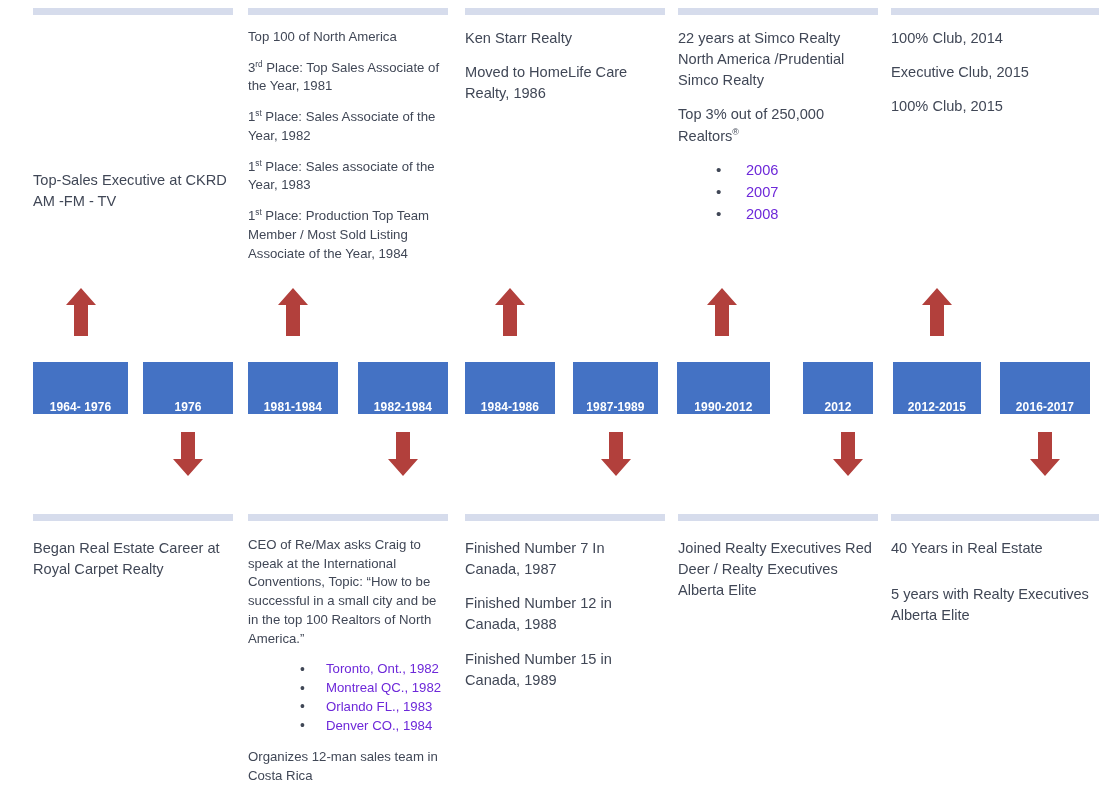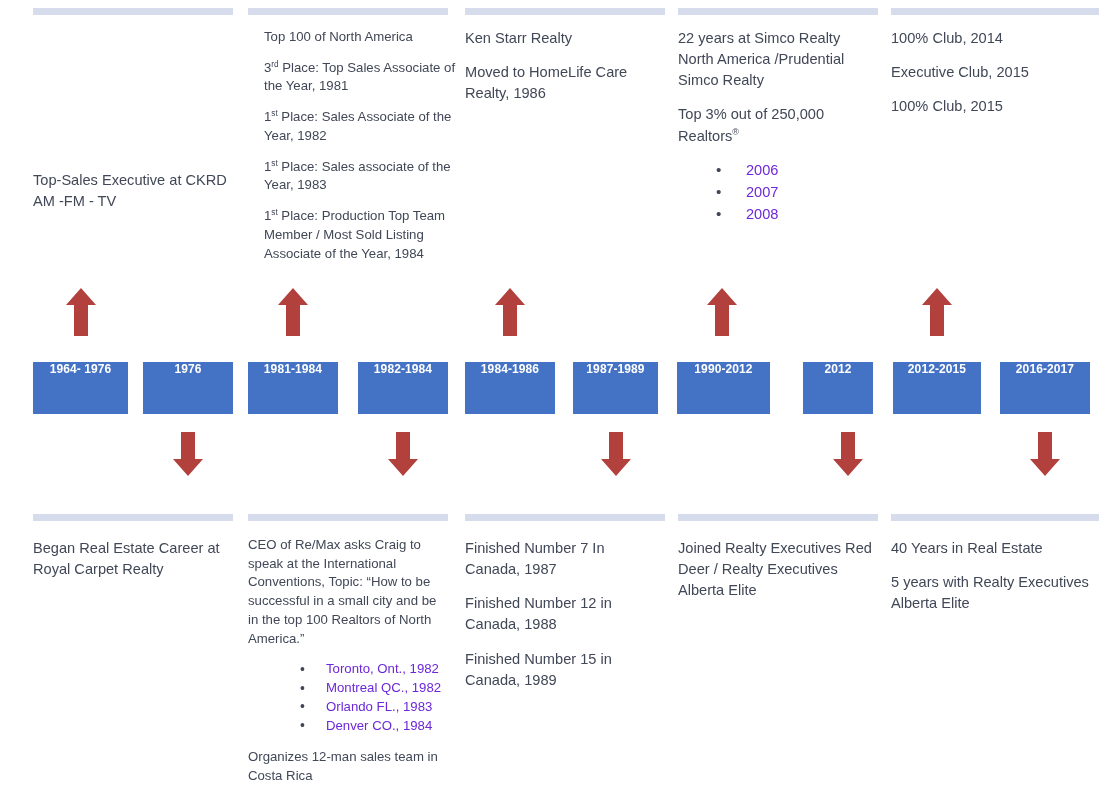--- a/index.html
+++ b/index.html
@@ -68,21 +68,21 @@
 
   
   .yearbox {
     position: absolute;
     background: #4472c4;
     color: #ffffff;
     font-weight: bold;
     font-size: 12px;
     letter-spacing: 0.1px;
     display: flex;
-    align-items: flex-start;
+    align-items: flex-end;
     justify-content: center;
     text-align: center;
     white-space: nowrap;
     top: 362px;
     height: 52px;
   }
 
   
   .arrow { position: absolute; }
   .arrow svg { display: block; }
@@ -95,21 +95,21 @@
   <div class="bar" style="left:33px;  top:8px; width:200px;"></div>
   <div class="bar" style="left:248px; top:8px; width:200px;"></div>
   <div class="bar" style="left:465px; top:8px; width:200px;"></div>
   <div class="bar" style="left:678px; top:8px; width:200px;"></div>
   <div class="bar" style="left:891px; top:8px; width:208px;"></div>
 
   <div class="col top" style="left:33px; top:170px; width:195px;justify-content:flex-end;">
     <p class="para">Top-Sales Executive at CKRD AM -FM - TV</p>
   </div>
 
-  <div class="col top" style="left:264px; top:28px; width:196px;">
+  <div class="col top" style="left:248px; top:28px; width:196px;">
     <p class="para small">Top 100 of North America</p>
     <p class="para small"><span>3</span><sup>rd</sup><span> Place: Top Sales Associate of the Year, 1981</span></p>
     <p class="para small"><span>1</span><sup>st</sup><span> Place: Sales Associate of the Year, 1982</span></p>
     <p class="para small"><span>1</span><sup>st</sup><span> Place: Sales associate of the Year, 1983</span></p>
     <p class="para small"><span>1</span><sup>st</sup><span> Place: Production Top Team Member / Most Sold Listing Associate of the Year, 1984</span></p>
   </div>
 
   <div class="col top" style="left:465px; top:28px; width:196px;">
     <p class="para">Ken Starr Realty</p>
     <p class="para">Moved to HomeLife Care Realty, 1986</p>
@@ -238,18 +238,18 @@
   <div class="col bot" style="left:465px; top:538px; width:196px;">
     <p class="para">Finished Number 7 In Canada, 1987</p>
     <p class="para">Finished Number 12 in Canada, 1988</p>
     <p class="para">Finished Number 15 in Canada, 1989</p>
   </div>
 
   <div class="col bot" style="left:678px; top:538px; width:196px;">
     <p class="para">Joined Realty Executives Red Deer / Realty Executives Alberta Elite</p>
   </div>
 
-  <div class="col bot" style="left:891px; top:538px; width:205px;">
+  <div class="col bot" style="left:891px; top:538px; width:205px;gap:12px;">
     <p class="para">40 Years in Real Estate</p>
     <p class="para">5 years with Realty Executives Alberta Elite</p>
   </div>
 
 </div>
 
 </body></html>

